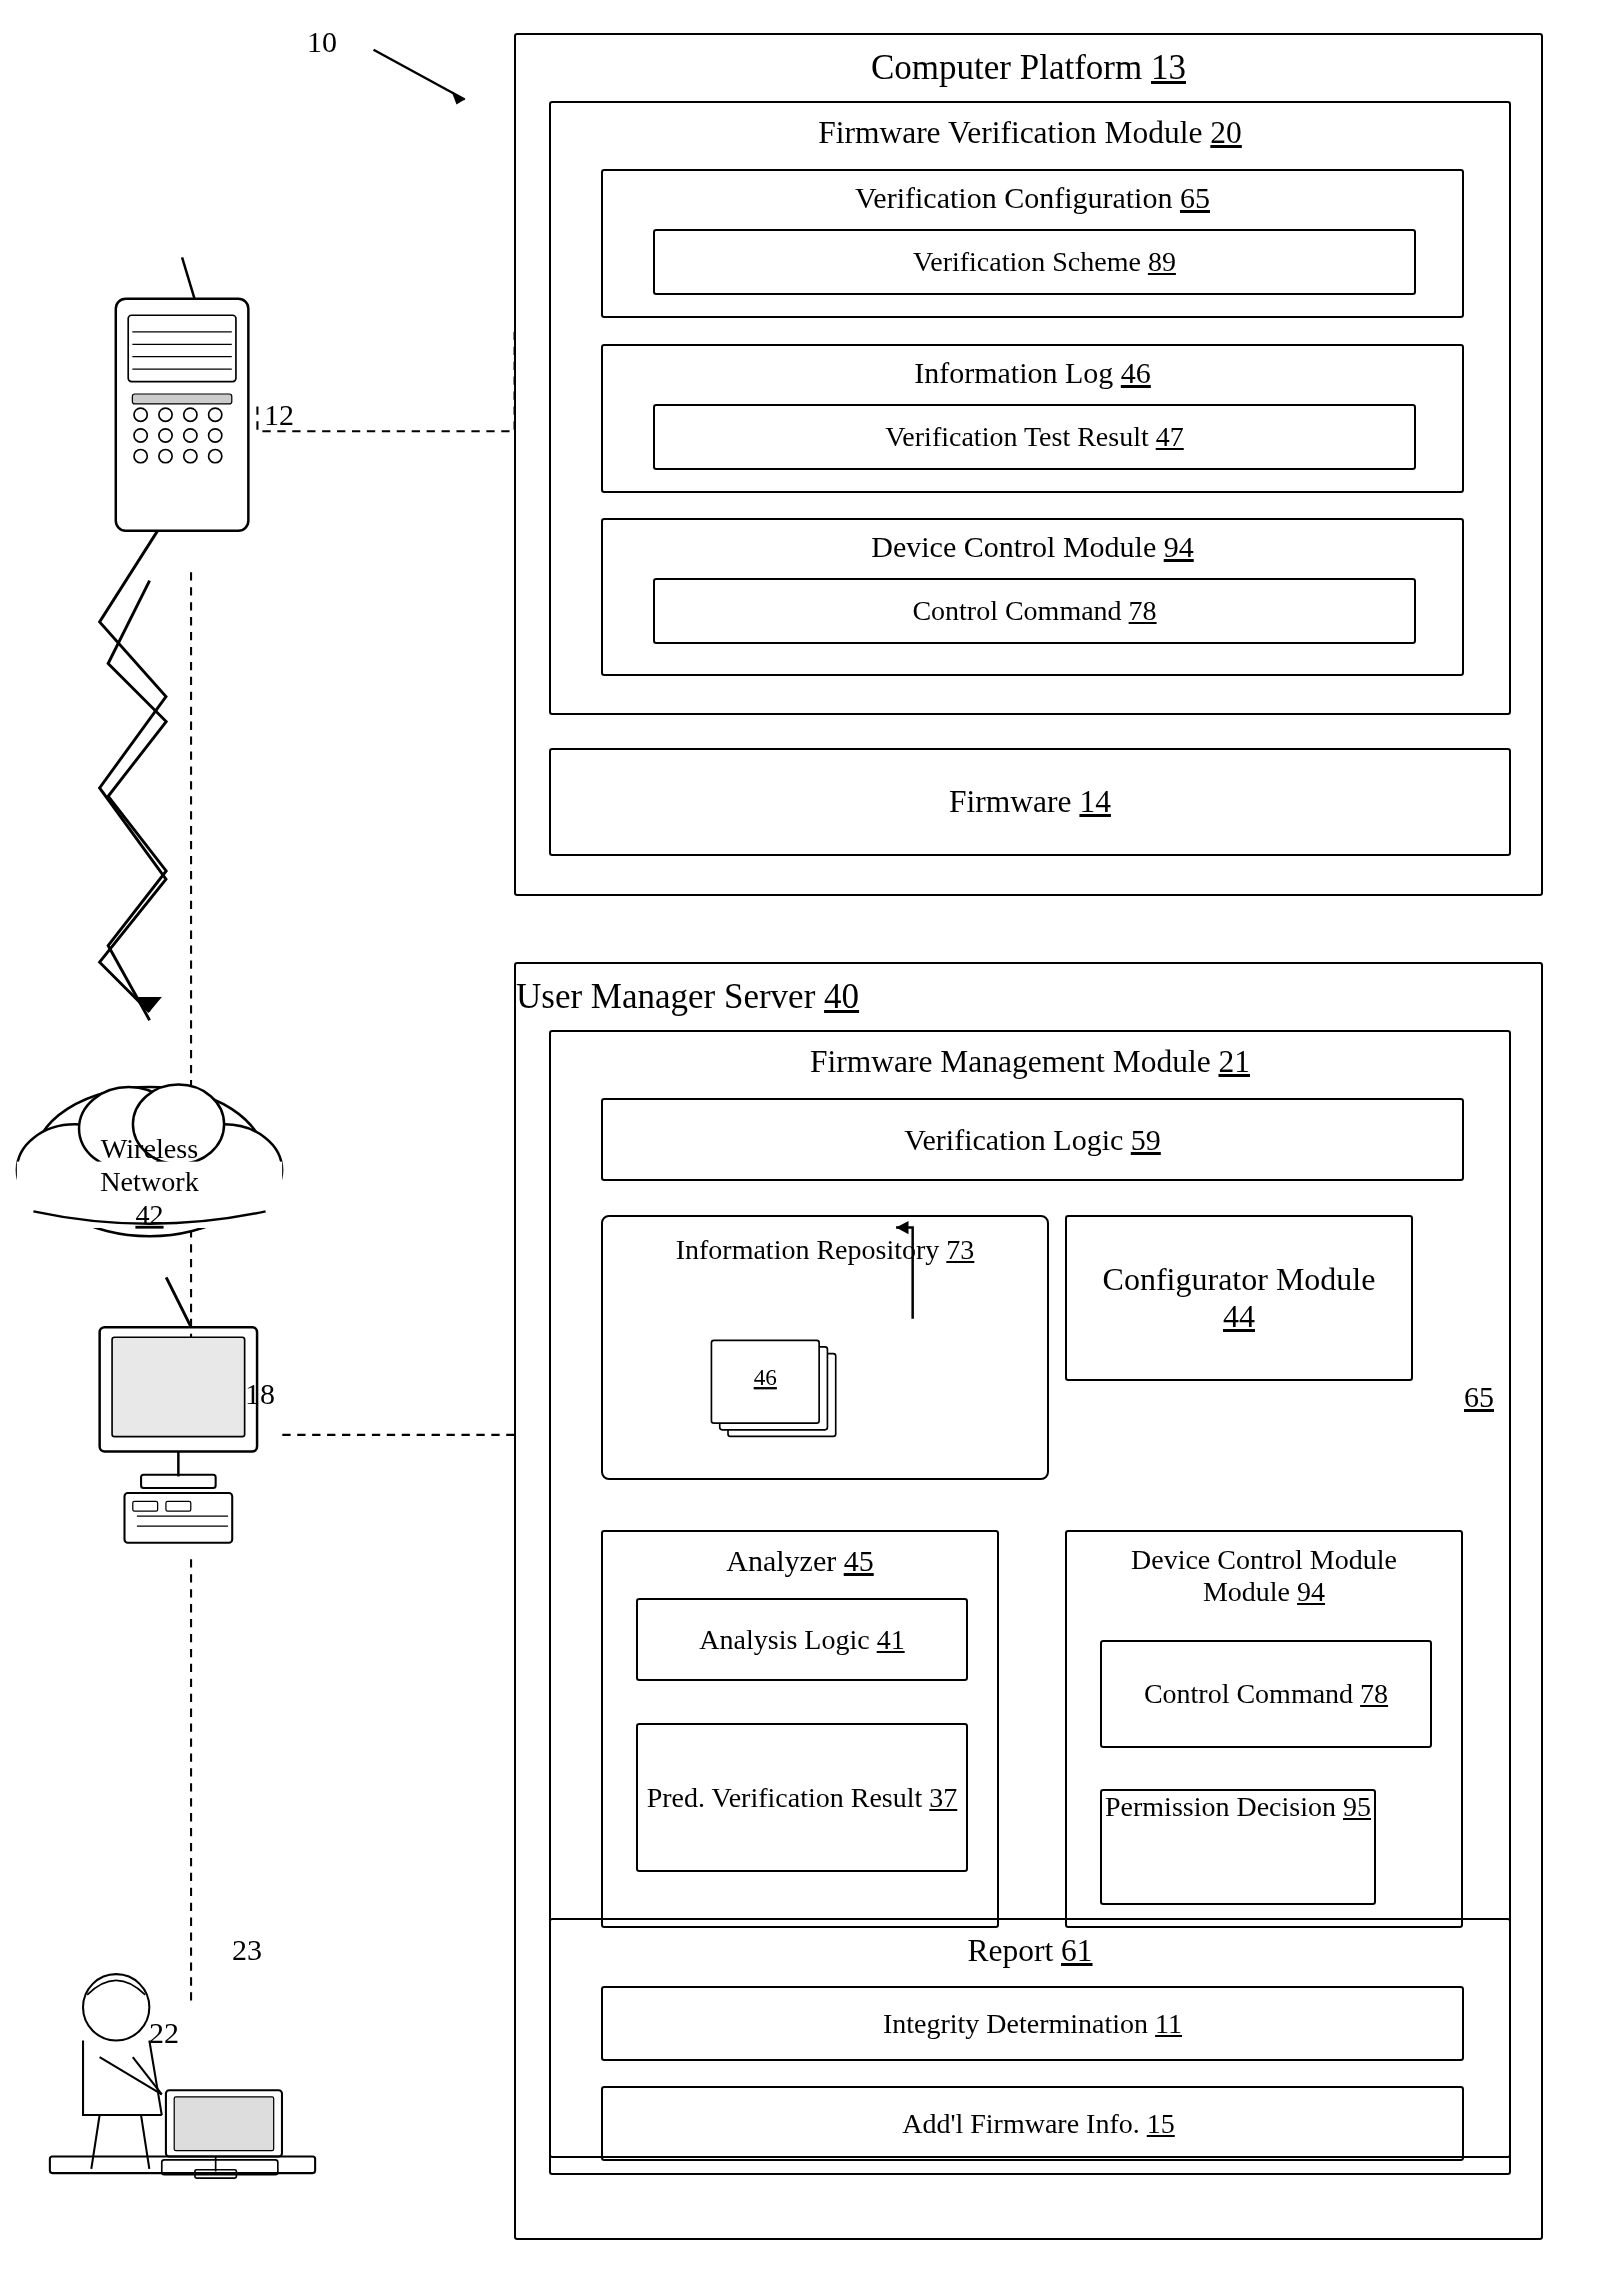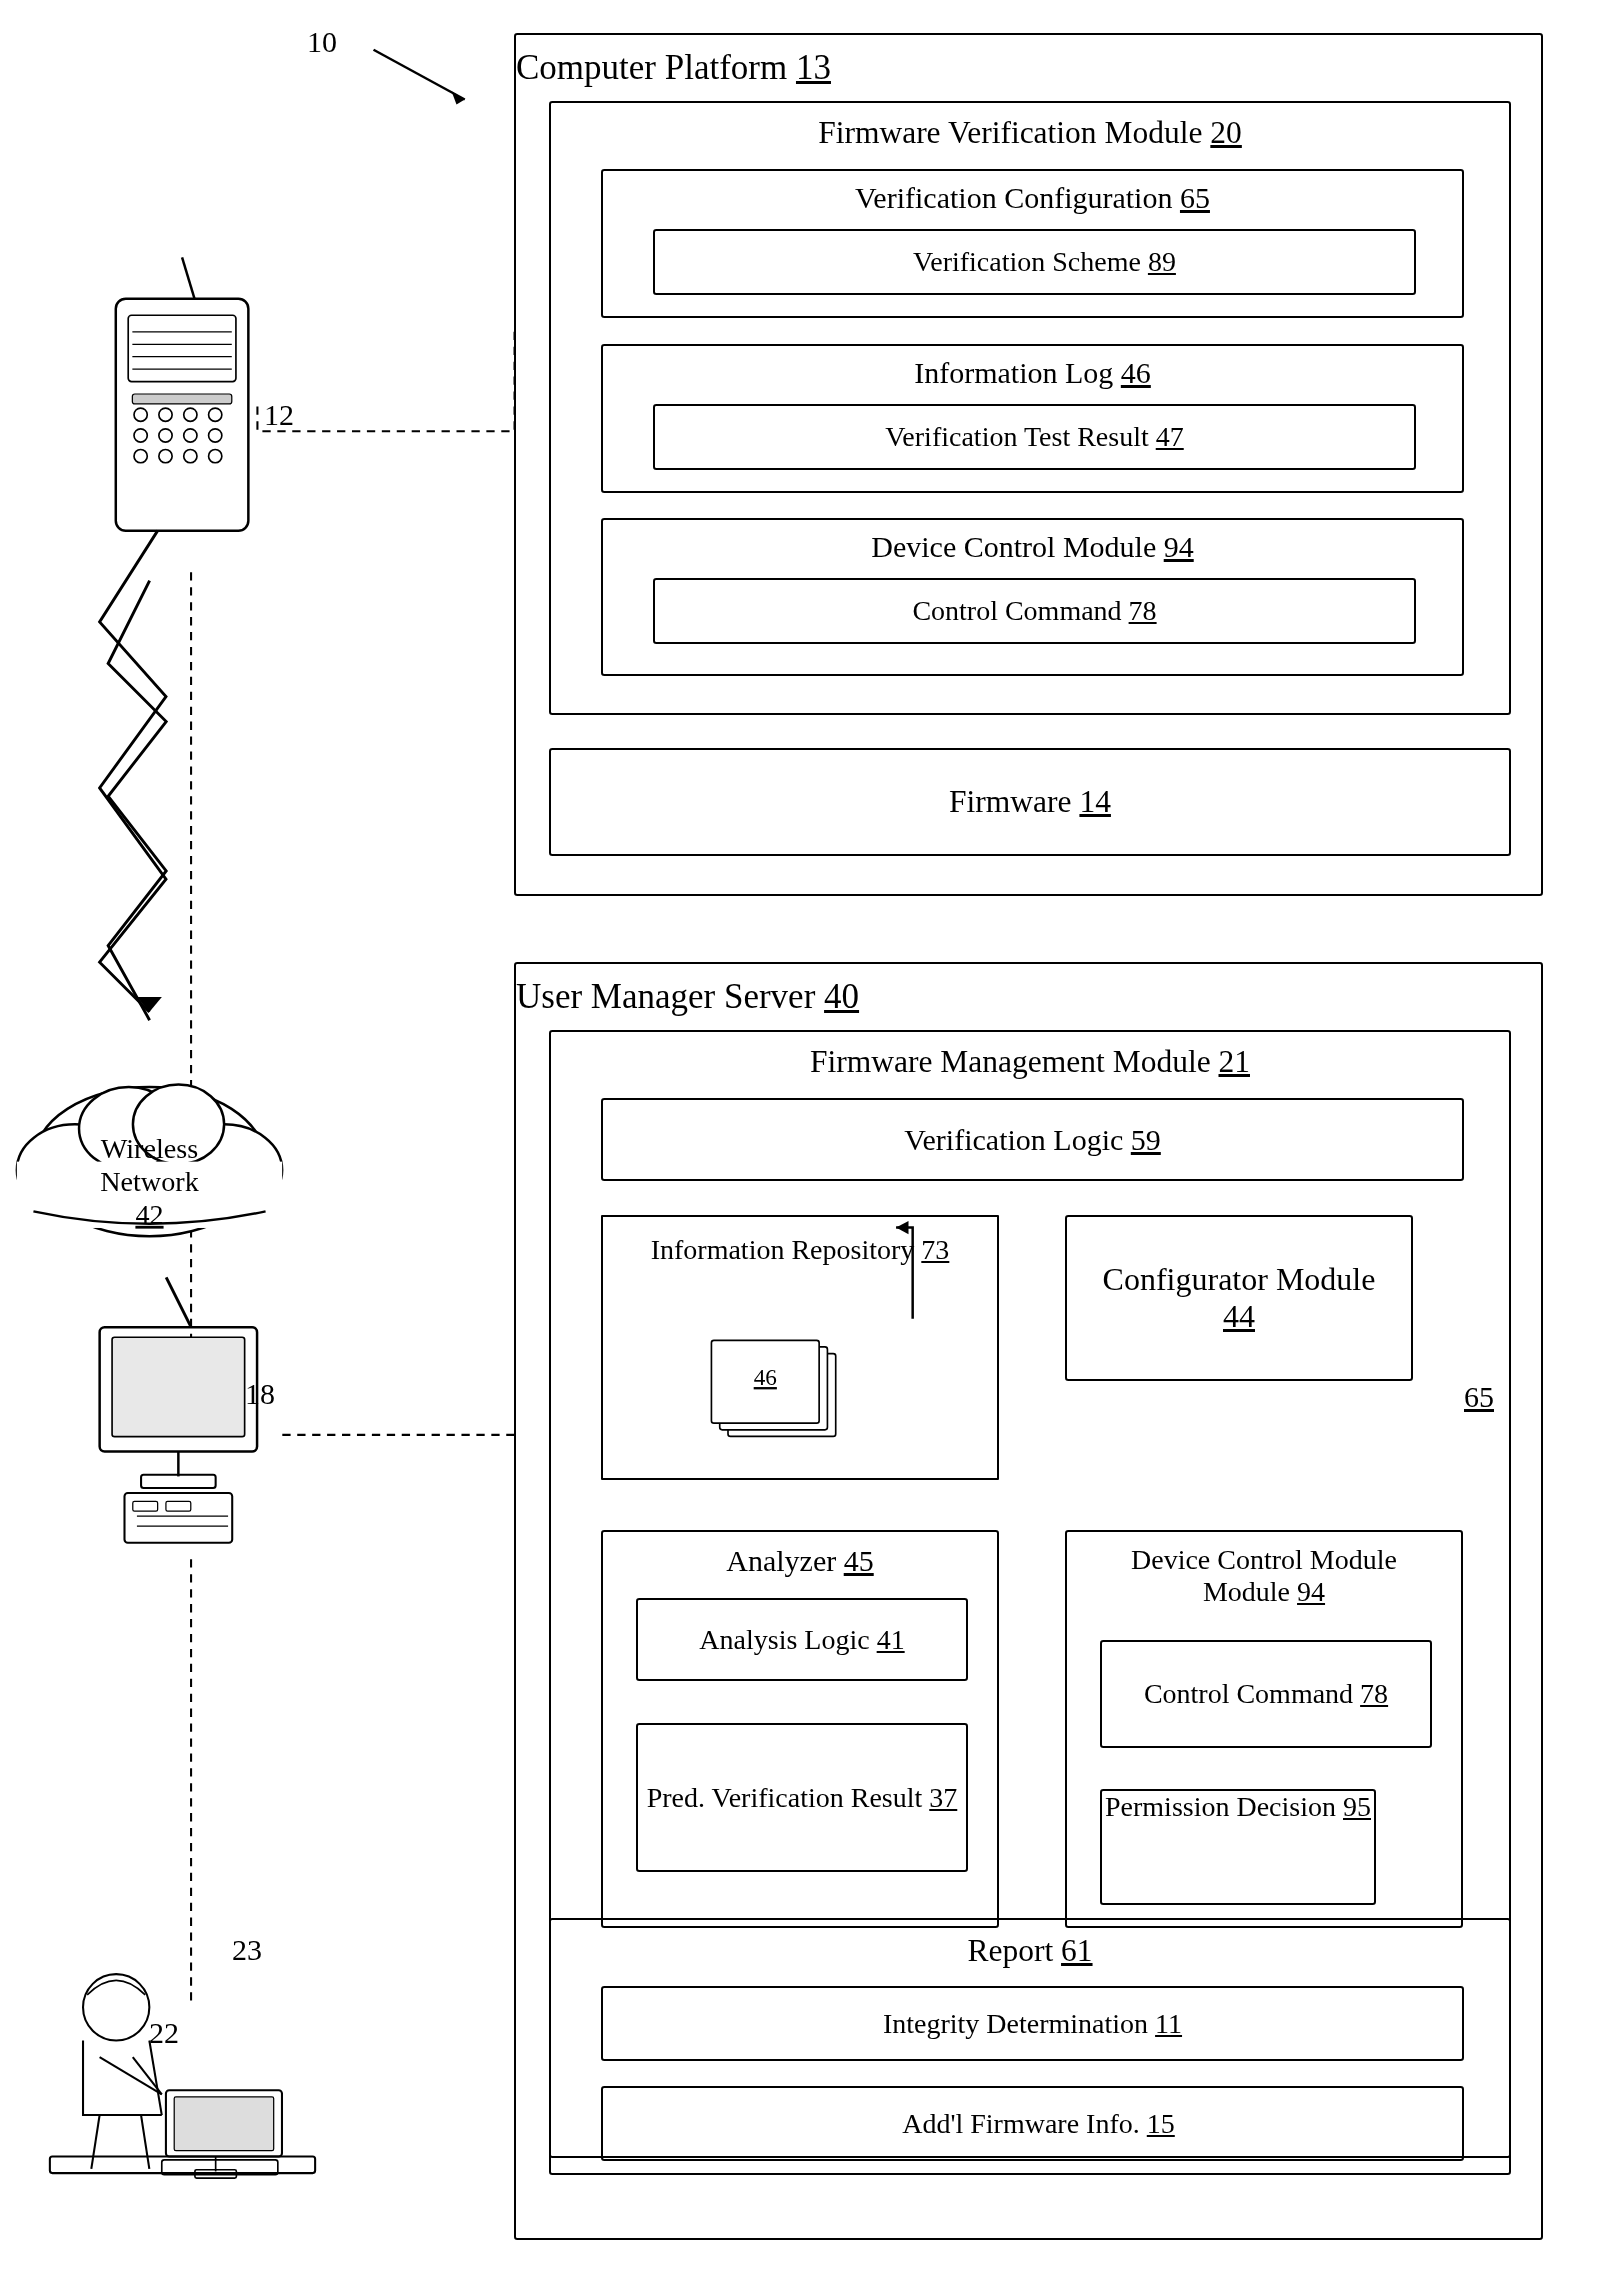--- a/index.html
+++ b/index.html
@@ -35,21 +35,21 @@
       height: 863px;
       border: 2.5px solid #000;
       border-radius: 3.3px;
     }
 
     .computer-platform-title {
       position: absolute;
       top: 13.3px;
       left: 0;
       width: 100%;
-      text-align: left;
+      text-align: center;
       font-size: 35px;
     }
 
     
     .fvm-box {
       position: absolute;
       top: 66px;
       left: 33px;
       width: 962px;
       height: 614px;
@@ -273,24 +273,24 @@
     }
     .vl-title {
       font-size: 30px;
     }
 
     
     .ir-box {
       position: absolute;
       top: 183px;
       left: 50px;
-      width: 398px;
+      width: 448px;
       height: 265px;
       border: 2.5px solid #000;
-      border-radius: 1px;
+      border-radius: 8px;
     }
     .ir-title {
       position: absolute;
       top: 16.6px;
       left: 0;
       width: 100%;
       text-align: center;
       font-size: 28px;
     }
     

